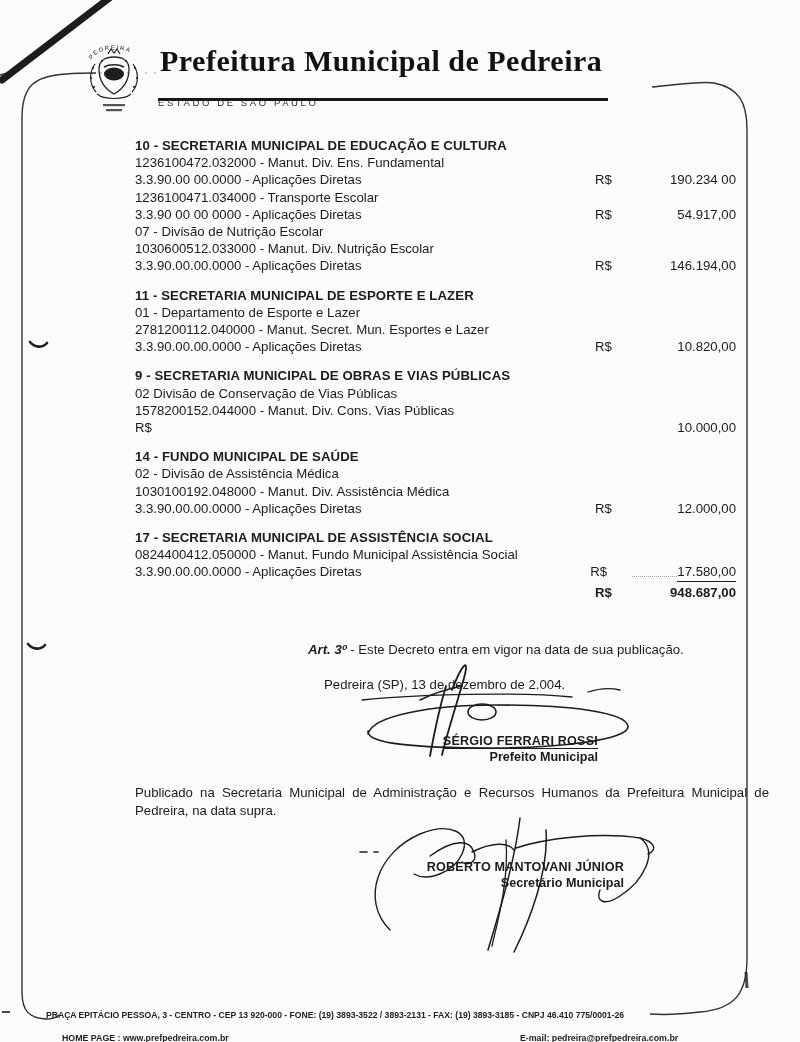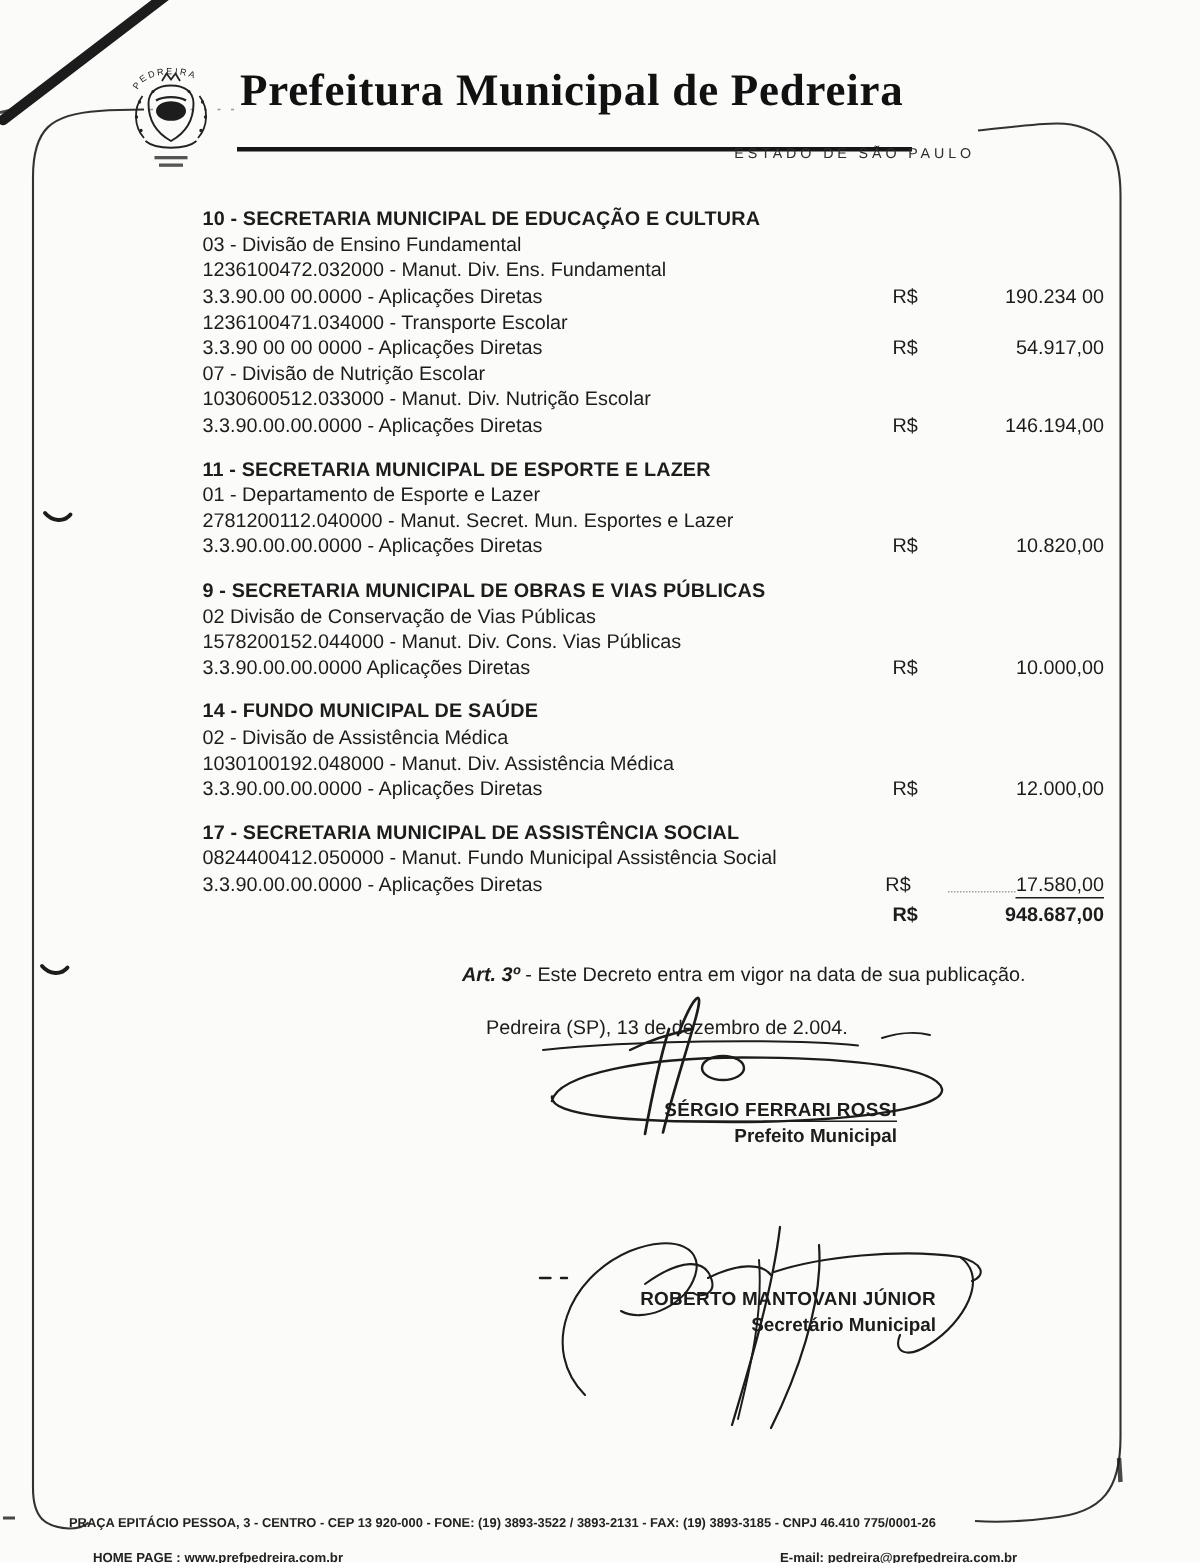--- a/index.html
+++ b/index.html
@@ -11,21 +11,21 @@
   .abs{position:absolute;}
   svg{display:block;}
   
   .title{
     position:absolute;left:158px;top:44px;
     font-family:"Liberation Serif",serif;font-weight:700;font-size:30px;
     letter-spacing:.5px;color:#111;
     border-bottom:3px solid #161616;padding:0 6px 20px 2px;white-space:nowrap;
   }
   .subtitle{
-    position:absolute;left:158px;top:97px;width:492px;text-align:right;
+    position:absolute;left:158px;top:97px;width:492px;text-align:left;
     font-size:9.5px;letter-spacing:2.6px;color:#2d2d2d;white-space:nowrap;
   }
   
   .doc-body{position:absolute;left:135px;top:137px;width:601px;font-size:13.2px;}
   .sec{margin-bottom:12px;}
   .sec:last-child{margin-bottom:2px;}
   .sec-h{font-weight:700;line-height:17.2px;white-space:nowrap;letter-spacing:.1px;}
   .row{display:flex;line-height:17.2px;white-space:nowrap;}
   .desc{width:460px;overflow:hidden;}
   .cur{width:42px;}
@@ -103,23 +103,20 @@
   </svg>
 
   <div class="title">Prefeitura Municipal de Pedreira</div>
   <div class="subtitle">ESTADO DE SÃO PAULO</div>
 
   <div class="doc-body">
     <div>
         <div class="sec">
           <div class="sec-h">10 - SECRETARIA MUNICIPAL DE EDUCAÇÃO E CULTURA</div>
           <div class="row">
-            <span class="desc">03 - Divisão de Ensino Fundamental</span>
-          </div>
-          <div class="row">
             <span class="desc">1236100472.032000 - Manut. Div. Ens. Fundamental</span>
           </div>
           <div class="row">
             <span class="desc">3.3.90.00 00.0000 - Aplicações Diretas</span>
             <span class="cur">R$</span>
             <span class="amt">190.234 00</span>
           </div>
           <div class="row">
             <span class="desc">1236100471.034000 - Transporte Escolar</span>
           </div>
@@ -156,21 +153,20 @@
         </div>
         <div class="sec">
           <div class="sec-h">9 - SECRETARIA MUNICIPAL DE OBRAS E VIAS PÚBLICAS</div>
           <div class="row">
             <span class="desc">02   Divisão de Conservação de Vias Públicas</span>
           </div>
           <div class="row">
             <span class="desc">1578200152.044000 - Manut. Div. Cons. Vias Públicas</span>
           </div>
           <div class="row">
-            <span class="desc">3.3.90.00.00.0000   Aplicações Diretas</span>
             <span class="cur">R$</span>
             <span class="amt">10.000,00</span>
           </div>
         </div>
         <div class="sec">
           <div class="sec-h">14 - FUNDO MUNICIPAL DE SAÚDE</div>
           <div class="row">
             <span class="desc">02 - Divisão de Assistência Médica</span>
           </div>
           <div class="row">
@@ -214,20 +210,21 @@
     <path d="M112,40 C122,14 130,6 124,28 C118,50 108,80 102,105" stroke-width="1.8"></path>
     <path d="M106,36 C100,56 94,84 90,106" stroke-width="1.8"></path>
     <path d="M80,50 C96,42 112,38 122,36" stroke-width="1.6"></path>
   </svg>
 
   <div class="sig-block sig1">
     <span class="sig-name">SÉRGIO FERRARI ROSSI</span>
     <div class="sig-role">Prefeito Municipal</div>
   </div>
 
+  <div class="pub-note">Publicado na Secretaria Municipal de Administração e Recursos Humanos da Prefeitura Municipal de Pedreira, na data supra.</div>
 
   <svg class="abs" style="left:350px;top:808px;" width="320" height="145" viewBox="0 0 320 145" fill="none" stroke="#1c1c1c" stroke-linecap="round">
     <path d="M40,122 C10,92 28,44 70,26 C100,14 122,24 112,46 C104,64 78,74 64,66" stroke-width="1.4"></path>
     <path d="M80,48 C105,30 120,32 124,44 C128,54 118,58 112,54" stroke-width="1.4"></path>
     <path d="M122,44 C142,34 158,34 164,42" stroke-width="1.4"></path>
     <path d="M166,40 C196,30 250,24 290,30 C305,34 308,42 298,46" stroke-width="1.4"></path>
     <path d="M170,10 C165,52 150,102 138,142" stroke-width="1.5"></path>
     <path d="M196,22 C199,62 180,112 164,144" stroke-width="1.5"></path>
     <path d="M156,32 C159,72 148,112 142,138" stroke-width="1.3"></path>
     <path d="M290,30 C310,44 292,74 270,88 C255,98 245,94 250,82" stroke-width="1.4"></path>

